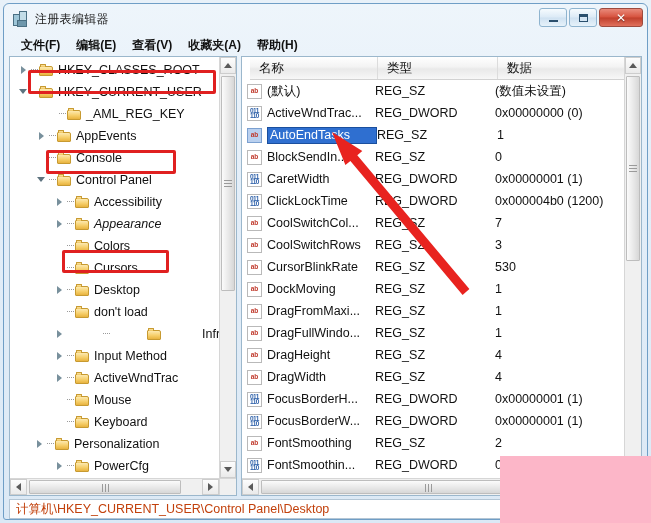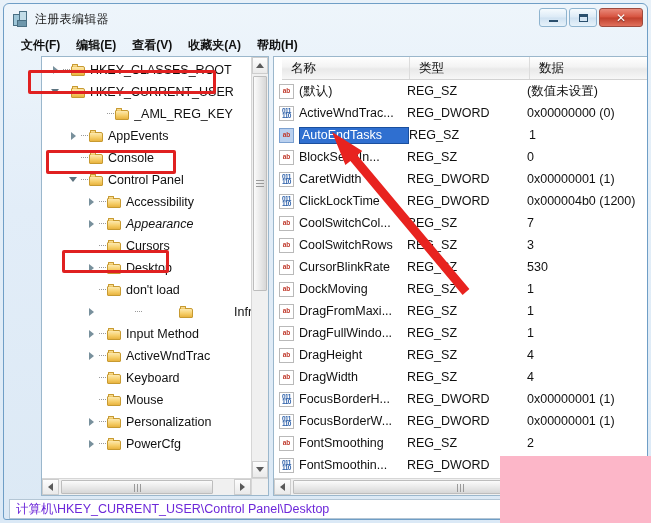--- a/index.html
+++ b/index.html
@@ -101,21 +101,20 @@
     box-sizing:border-box;
   }
 
   
   .panel {
     position:absolute;
     background:#ffffff;
     border:1px solid #9bb7cc;
     box-sizing:border-box;
     overflow:hidden;
-    margin-left:32px;
   }
   .tree-panel { left:5px; top:0px; width:228px; height:440px; }
   .list-panel { left:237px; top:0px; width:401px; height:440px; }
 
   
   .tree-scroll {
     position:absolute; left:0; top:0;
     width: 211px; height: 422px;
     overflow:hidden;
   }
@@ -296,21 +295,21 @@
 
   
   .statusbar {
     position:absolute; left:5px; top:443px;
     width:633px; height:20px;
     background:#ffffff;
     border:1px solid #b4c6d5;
     box-sizing:border-box;
     display:flex; align-items:center;
     padding-left:6px;
-    font-size:12.5px; color:#6d28d9;
+    font-size:12.5px; color:#c2410c;
     white-space:nowrap;
   }
 
   
   .anno-box {
     position:absolute;
     border:3px solid #e02020;
     border-radius:2px;
     box-sizing:border-box;
     pointer-events:none;
@@ -367,21 +366,21 @@
                 <span class="dots"></span>
                 <span class="folder"></span>
                 <span class="tlabel">HKEY_CLASSES_ROOT</span>
               </div>
               <div class="tnode" style="padding-left: 8px;">
                 <span class="expander expanded"></span>
                 <span class="dots"></span>
                 <span class="folder"></span>
                 <span class="tlabel">HKEY_CURRENT_USER</span>
               </div>
-              <div class="tnode" style="padding-left: 36px; justify-content: center;">
+              <div class="tnode" style="padding-left: 36px;">
                 <span class="expander "></span>
                 <span class="dots"></span>
                 <span class="folder"></span>
                 <span class="tlabel">_AML_REG_KEY</span>
               </div>
               <div class="tnode" style="padding-left: 26px;">
                 <span class="expander collapsed"></span>
                 <span class="dots"></span>
                 <span class="folder"></span>
                 <span class="tlabel">AppEvents</span>
@@ -407,20 +406,26 @@
               <div class="tnode" style="padding-left: 44px; font-style: italic;">
                 <span class="expander collapsed"></span>
                 <span class="dots"></span>
                 <span class="folder"></span>
                 <span class="tlabel">Appearance</span>
               </div>
               <div class="tnode" style="padding-left: 44px;">
                 <span class="expander "></span>
                 <span class="dots"></span>
                 <span class="folder"></span>
+                <span class="tlabel">Colors</span>
+              </div>
+              <div class="tnode" style="padding-left: 44px;">
+                <span class="expander "></span>
+                <span class="dots"></span>
+                <span class="folder"></span>
                 <span class="tlabel">Cursors</span>
               </div>
               <div class="tnode" style="padding-left: 44px;">
                 <span class="expander collapsed"></span>
                 <span class="dots"></span>
                 <span class="folder"></span>
                 <span class="tlabel">Desktop</span>
               </div>
               <div class="tnode" style="padding-left: 44px;">
                 <span class="expander "></span>
@@ -443,29 +448,29 @@
               <div class="tnode" style="padding-left: 44px;">
                 <span class="expander collapsed"></span>
                 <span class="dots"></span>
                 <span class="folder"></span>
                 <span class="tlabel">ActiveWndTrac</span>
               </div>
               <div class="tnode" style="padding-left: 44px;">
                 <span class="expander "></span>
                 <span class="dots"></span>
                 <span class="folder"></span>
+                <span class="tlabel">Mouse</span>
+              </div>
+              <div class="tnode" style="padding-left: 44px;">
+                <span class="expander "></span>
+                <span class="dots"></span>
+                <span class="folder"></span>
                 <span class="tlabel">Keyboard</span>
               </div>
-              <div class="tnode" style="padding-left: 44px;">
-                <span class="expander "></span>
-                <span class="dots"></span>
-                <span class="folder"></span>
-                <span class="tlabel">Mouse</span>
-              </div>
-              <div class="tnode" style="padding-left: 44px;">
+              <div class="tnode" style="padding-left: 24px;">
                 <span class="expander collapsed"></span>
                 <span class="dots"></span>
                 <span class="folder"></span>
                 <span class="tlabel">Personalization</span>
               </div>
               <div class="tnode" style="padding-left: 44px;">
                 <span class="expander collapsed"></span>
                 <span class="dots"></span>
                 <span class="folder"></span>
                 <span class="tlabel">PowerCfg</span>

